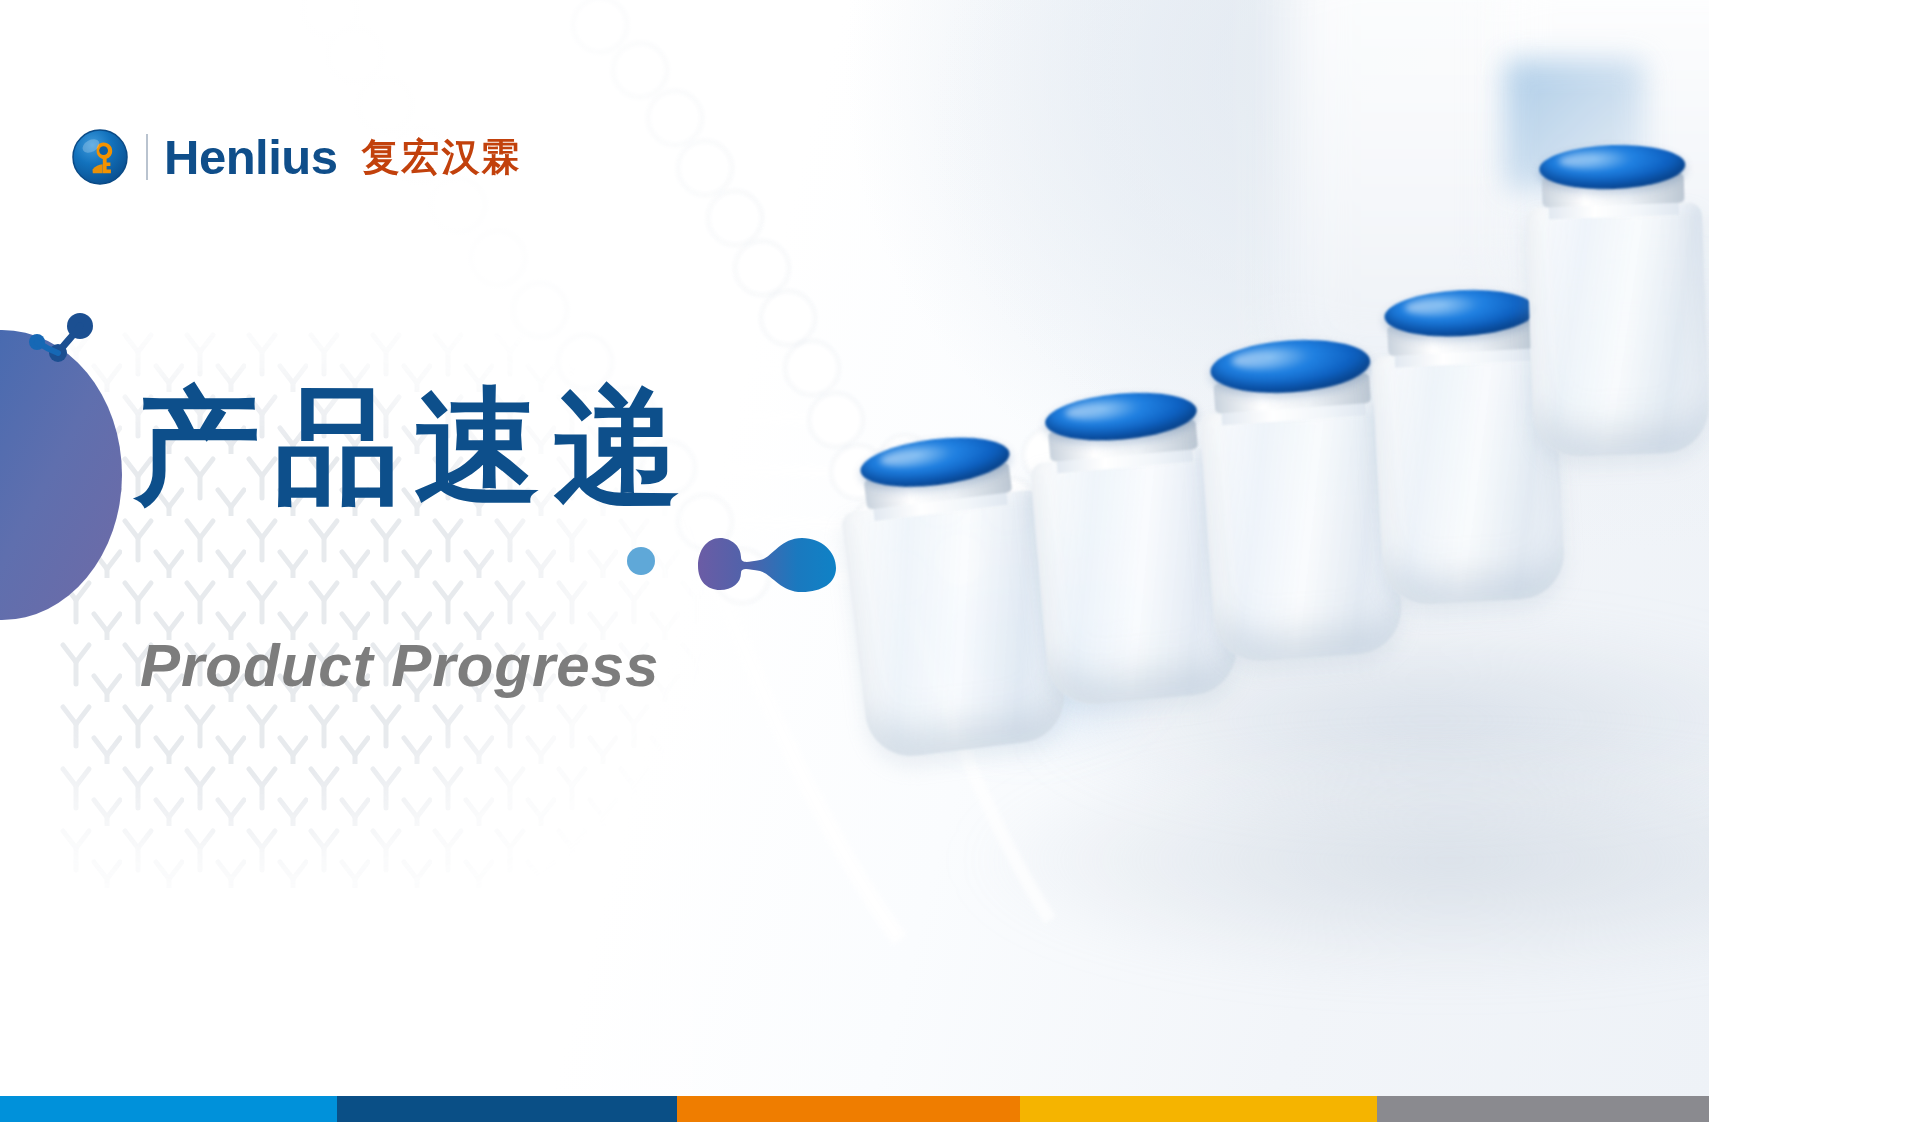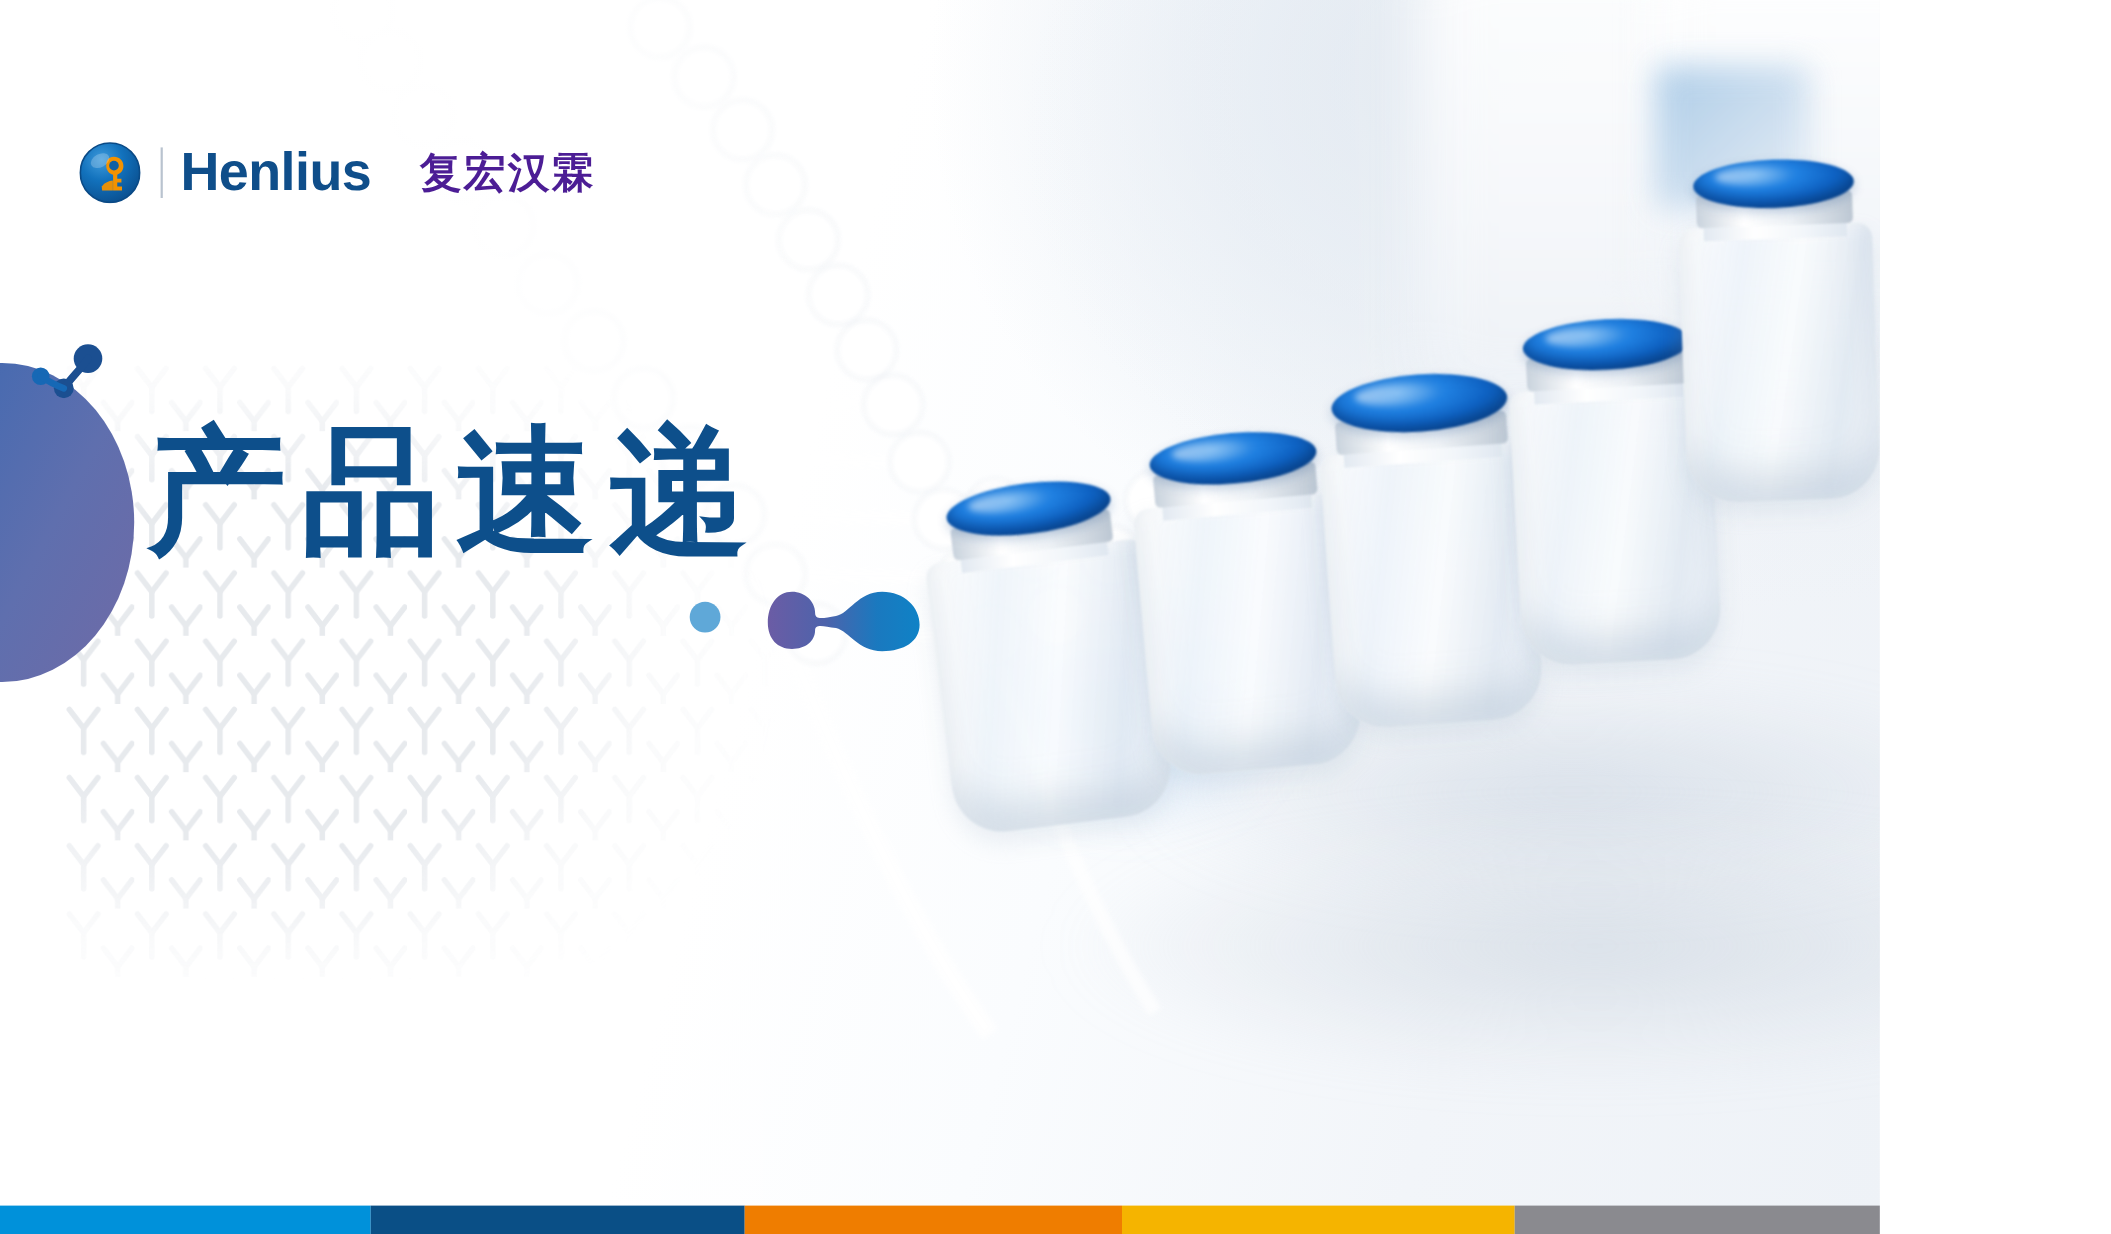--- a/index.html
+++ b/index.html
@@ -192,23 +192,23 @@
     font-size: 49px;
     font-weight: 700;
     color: #0f4e8a;
     letter-spacing: -.5px;
     line-height: 1;
     white-space: nowrap;
   }
   .logo-cn {
     font-size: 38px;
     font-weight: 700;
-    color: #4c1d95;
+    color: #c2410c;
     letter-spacing: 2px;
-    margin-left: 44px;
+    margin-left: 24px;
     line-height: 1;
     white-space: nowrap;
     font-family: "DejaVu Sans", "Liberation Sans", sans-serif;
   }
 
   
   .title-cn {
     position: absolute;
     left: 134px; top: 368px;
     font-size: 126px;
@@ -425,20 +425,21 @@
       <circle cx="31.6" cy="21.6" r="4.4" fill="#0d5fa5"></circle>
       <path d="M20.5,40.5 C23.4,37.0 26.6,35.6 30.6,35.2 L30.6,44.2 L20.8,44.2 Z" fill="#f39200" opacity=".95"></path>
       <ellipse cx="19" cy="17" rx="9" ry="6" fill="#ffffff" opacity=".22" transform="rotate(-28 19 17)"></ellipse>
     </svg>
     <div class="logo-divider"></div>
     <div class="logo-word">Henlius</div>
     <div class="logo-cn">复宏汉霖</div>
   </div>
 
   <div class="title-cn">产品速递</div>
+  <div class="title-en">Product Progress</div>
 
   <div class="accent-dot"></div>
   <svg class="dumbbell" viewBox="0 0 148 66">
     <defs>
       <linearGradient id="dbGrad" x1="0" y1="0" x2="1" y2="0">
         <stop offset="0%" stop-color="#6b5ca5"></stop>
         <stop offset="38%" stop-color="#4d63ab"></stop>
         <stop offset="72%" stop-color="#1a79bf"></stop>
         <stop offset="100%" stop-color="#0f82c6"></stop>
       </linearGradient>

